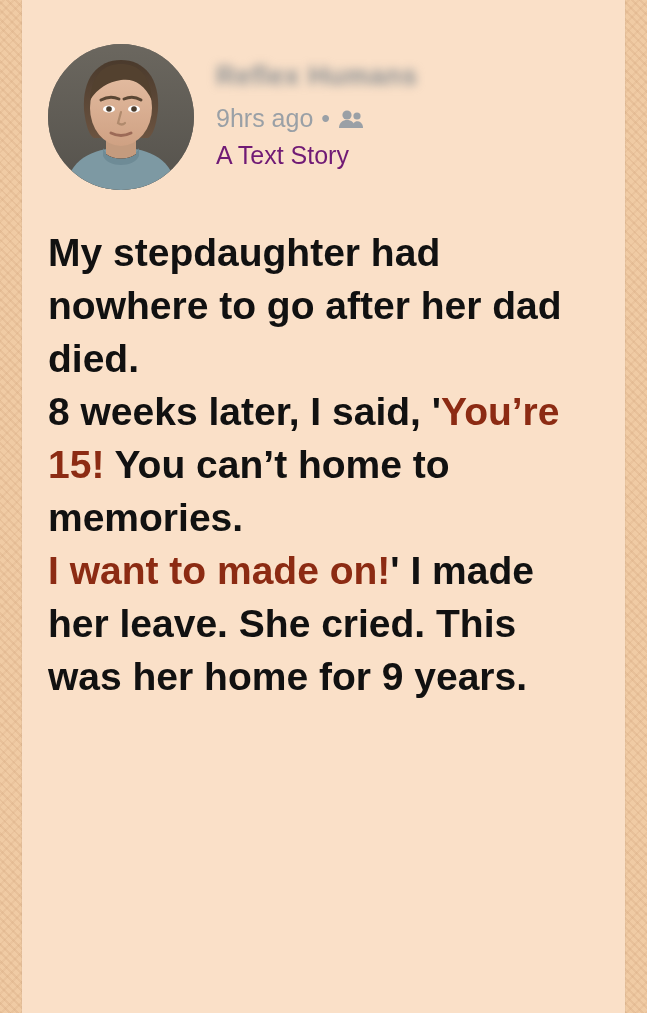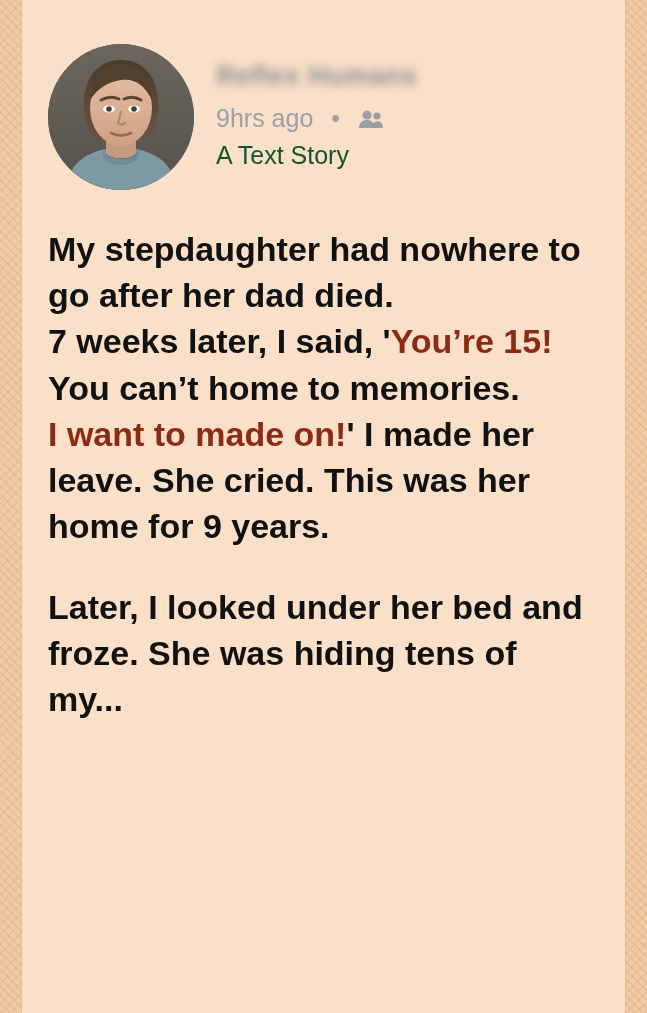--- a/index.html
+++ b/index.html
@@ -73,38 +73,37 @@
     line-height: 1.1;
     height: 30px;
     overflow: hidden;
   }
   .meta-line {
     display: flex;
     align-items: center;
     margin-top: 12px;
     color: #9aa0a6;
     font-size: 25px;
-    gap: 10px;
   }
   .meta-sep {
     margin: 0 8px;
     color: #9aa0a6;
   }
   .audience-icon svg { display: block; }
   .story-label {
     margin-top: 8px;
-    color: #14532d;
+    color: #701a75;
     font-size: 25px;
   }
 
   .post-body {
     padding: 36px 26px 0 26px;
   }
   .para {
-    font-size: 34px;
+    font-size: 39px;
     font-weight: bold;
     line-height: 1.36;
     color: #111111;
     margin: 0 0 0 0;
     word-wrap: break-word;
   }
   .para.spaced { margin-top: 34px; }
   .hl {
     color: #8c2b13;
   }
@@ -178,19 +177,18 @@
               <path d="M13.5 19 C14.4 14.6 16.8 12.3 19 12.3 C21.6 12.3 25 14 25 19 Z"></path>
             </svg>
           </span>
         </div>
         <div class="story-label">A Text Story</div>
       </div>
     </div>
 
     <div class="post-body">
       <p class="para"><span>My stepdaughter had nowhere to go after her dad died.</span></p>
-      <p class="para"><span>7 weeks later, I said, '</span><span class="hl">You’re 15!</span><span> You can’t home to memories.</span></p>
+      <p class="para"><span>8 weeks later, I said, '</span><span class="hl">You’re 15!</span><span> You can’t home to memories.</span></p>
       <p class="para"><span class="hl">I want to made on!</span><span>' I made her leave. She cried. This was her home for 9 years.</span></p>
-      <p class="para spaced"><span>Later, I looked under her bed and froze. She was hiding tens of my...</span></p>
     </div>
 
   </div>
 </div>
 
 </body></html>

